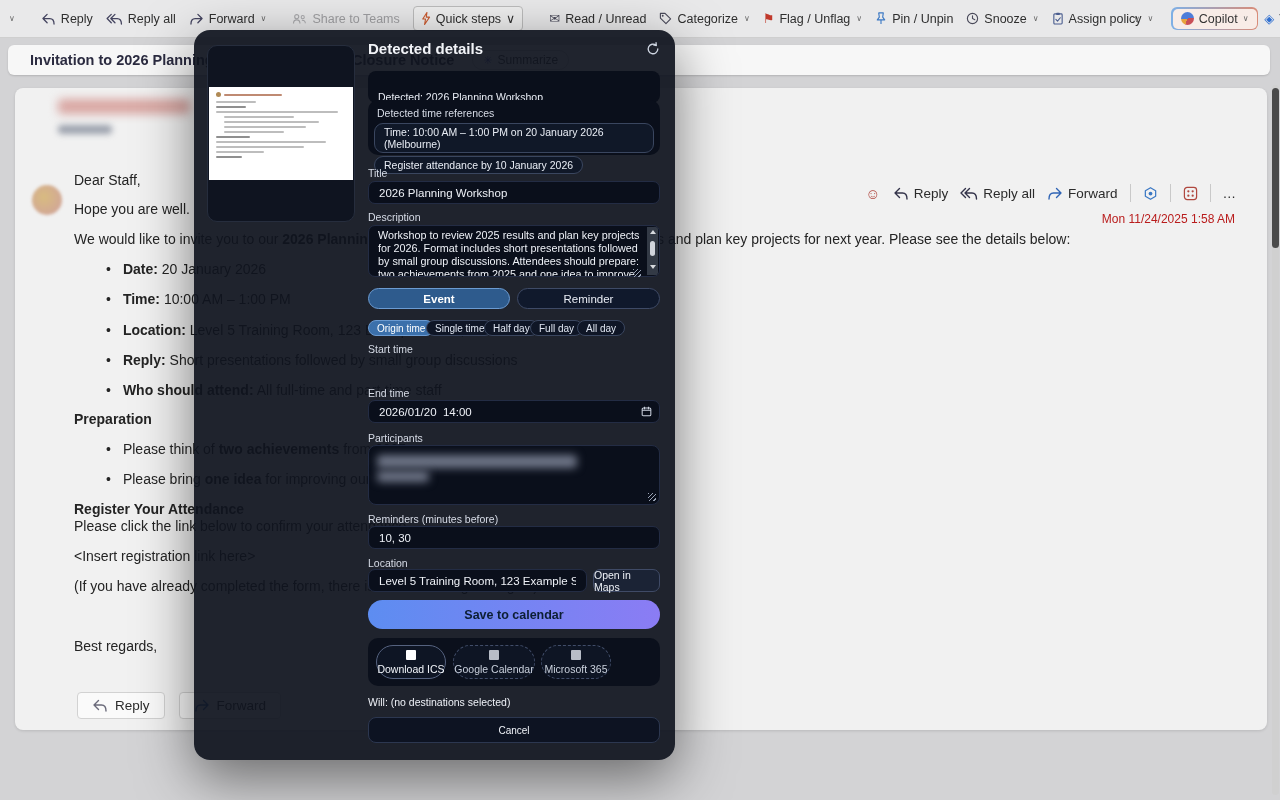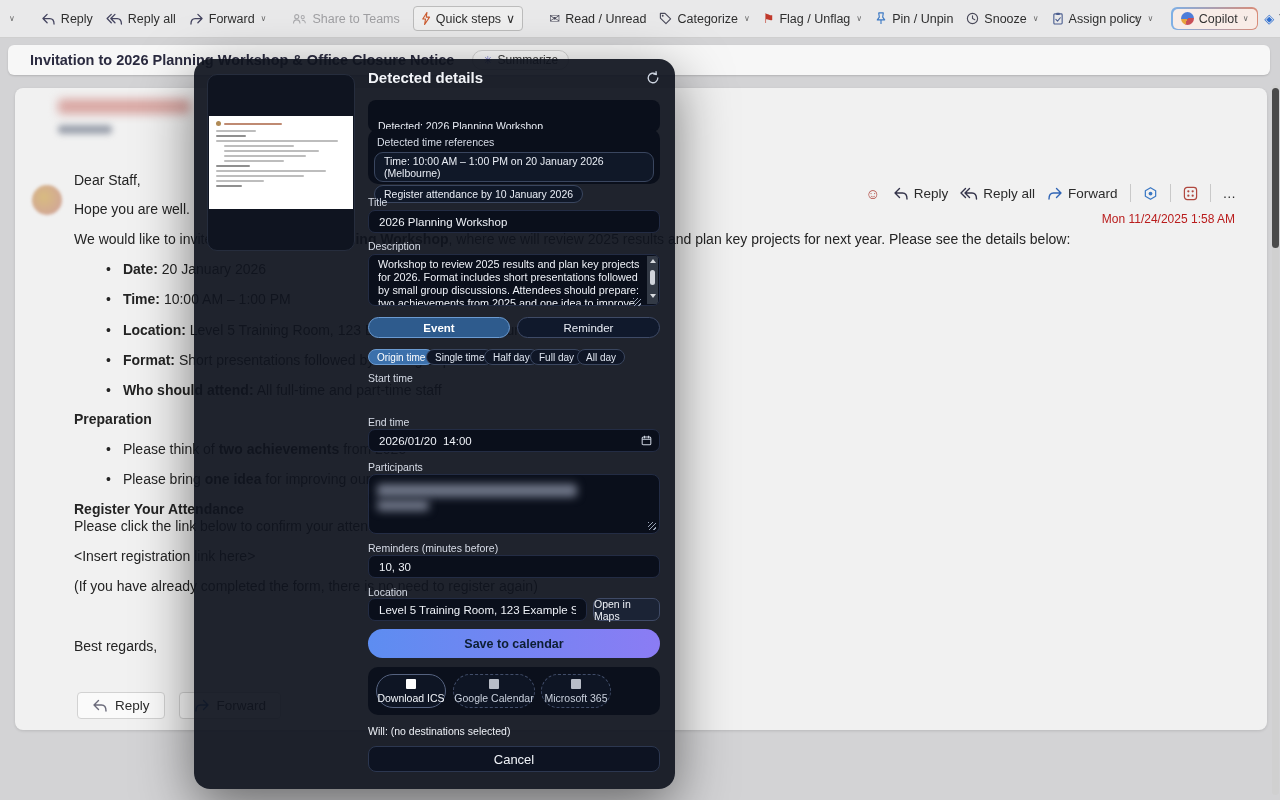--- a/index.html
+++ b/index.html
@@ -57,21 +57,21 @@
   .bullet { position:absolute; left:91px; font-size:14px; color:#242424; white-space:nowrap; }
   .bullet .dot { margin-right:12px; }
   .hding { font-weight:700; }
   #footer-actions { position:absolute; left:62px; top:692px; display:flex; gap:14px; }
   .fbtn { display:flex; align-items:center; gap:7px; font-size:13.5px; color:#2b2b2b;
     background:#fafafa; border:1px solid #d2d2d2; border-radius:4px; padding:5px 14px; }
 
   
   #modal { position:absolute; left:194px; top:30px; width:481px; height:730px;
     background:rgba(15,19,30,0.93); border-radius:16px;
-    box-shadow:0 18px 55px rgba(0,0,0,.5); color:#e8ecf4;margin-top:29px; }
+    box-shadow:0 18px 55px rgba(0,0,0,.5); color:#e8ecf4; }
   #thumb-panel { position:absolute; left:13px; top:15px; width:148px; height:177px;
     background:#0f1420; border:1px solid #262d3d; border-radius:10px; overflow:hidden; }
   #thumb-shot { position:absolute; left:1px; top:41px; width:144px; height:93px; background:#fff;
     padding:5px 7px; }
   .tl { height:2px; background:#bdbdbd; margin-bottom:3px; border-radius:1px; }
   .tl.red { background:#bf8a72; } .tl.dark { background:#8f8f8f; }
 
   .mcol { position:absolute; left:174px; width:292px; }
   #modal-title { top:10px; font-size:15px; font-weight:700; color:#f2f4f8; }
   #refresh-btn { position:absolute; left:452px; top:12px; color:#cfd6e2; }
@@ -124,21 +124,21 @@
     background:#0b101c; border-radius:10px; }
   .dest-pill { position:absolute; top:7px; height:34px; border-radius:17px; background:#0e1524;
     display:flex; flex-direction:column; align-items:center; justify-content:center; gap:3px; }
   .dest-pill .cb { width:10px; height:10px; border-radius:1px; }
   .dest-pill .dlabel { font-size:10.5px; }
 
   #will-text { position:absolute; left:174px; top:666px; font-size:10.5px; color:#eef1f7; }
 
   #cancel-btn { position:absolute; left:174px; top:687px; width:292px; height:26px;
     background:#0d1322; border:1px solid #2c3750; border-radius:8px; color:#f0f3f8;
-    font-size:13px; display:flex; align-items:center; justify-content:center; }
+    font-size:10px; display:flex; align-items:center; justify-content:center; }
 </style>
 </head>
 <body>
 
 <div id="toolbar">
   <span class="titem">
       <span class="chev">∨</span>
     </span>
   <span class="tdiv"></span>
   <span class="titem">
@@ -305,21 +305,21 @@
   </div>
   <div id="email-date">Mon 11/24/2025 1:58 AM</div>
 
   <div class="btxt" style="top:84px">Dear Staff,</div>
   <div class="btxt" style="top:113px">Hope you are well.</div>
   <div class="btxt" style="top:143px"><span>We would like to invite you to our </span><b>2026 Planning Workshop</b><span>, where we will review 2025 results and plan key projects for next year. Please see the details below:</span></div>
 
   <div class="bullet" style="top:173px"><span class="dot">•</span><b>Date:</b><span> 20 January 2026</span></div>
   <div class="bullet" style="top:203px"><span class="dot">•</span><b>Time:</b><span> 10:00 AM – 1:00 PM</span></div>
   <div class="bullet" style="top:234px"><span class="dot">•</span><b>Location:</b><span> Level 5 Training Room, 123 Example Street, Melbourne</span></div>
-  <div class="bullet" style="top:264px"><span class="dot">•</span><b>Format:</b><span> Short presentations followed by small group discussions</span></div>
+  <div class="bullet" style="top:264px"><span class="dot">•</span><b>Reply:</b><span> Short presentations followed by small group discussions</span></div>
   <div class="bullet" style="top:294px"><span class="dot">•</span><b>Who should attend:</b><span> All full-time and part-time staff</span></div>
 
   <div class="btxt hding" style="top:323px">Preparation</div>
   <div class="bullet" style="top:353px"><span class="dot">•</span><span>Please think of </span><b>two achievements</b><span> from 2025</span></div>
   <div class="bullet" style="top:383px"><span class="dot">•</span><span>Please bring </span><b>one idea</b><span> for improving our processes</span></div>
 
   <div class="btxt hding" style="top:413px">Register Your Attendance</div>
   <div class="btxt" style="top:430px">Please click the link below to confirm your attendance</div>
   <div class="btxt" style="top:460px">&lt;Insert registration link here&gt;</div>
   <div class="btxt" style="top:490px">(If you have already completed the form, there is no need to register again)</div>

